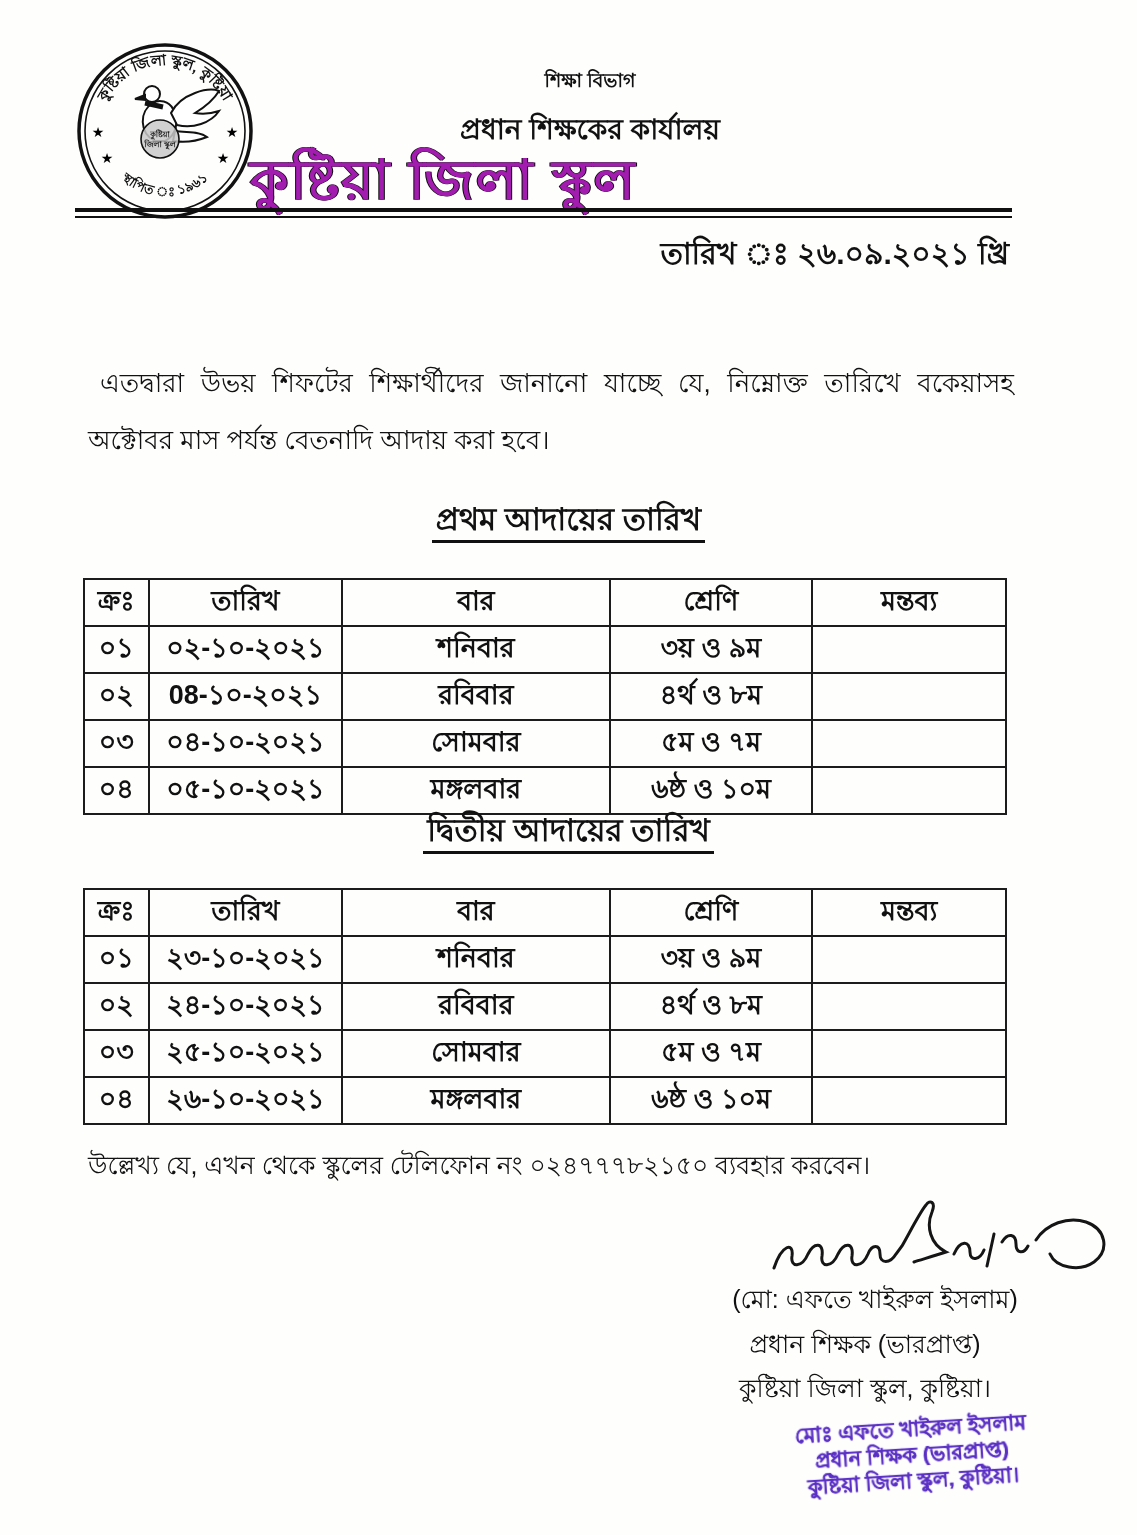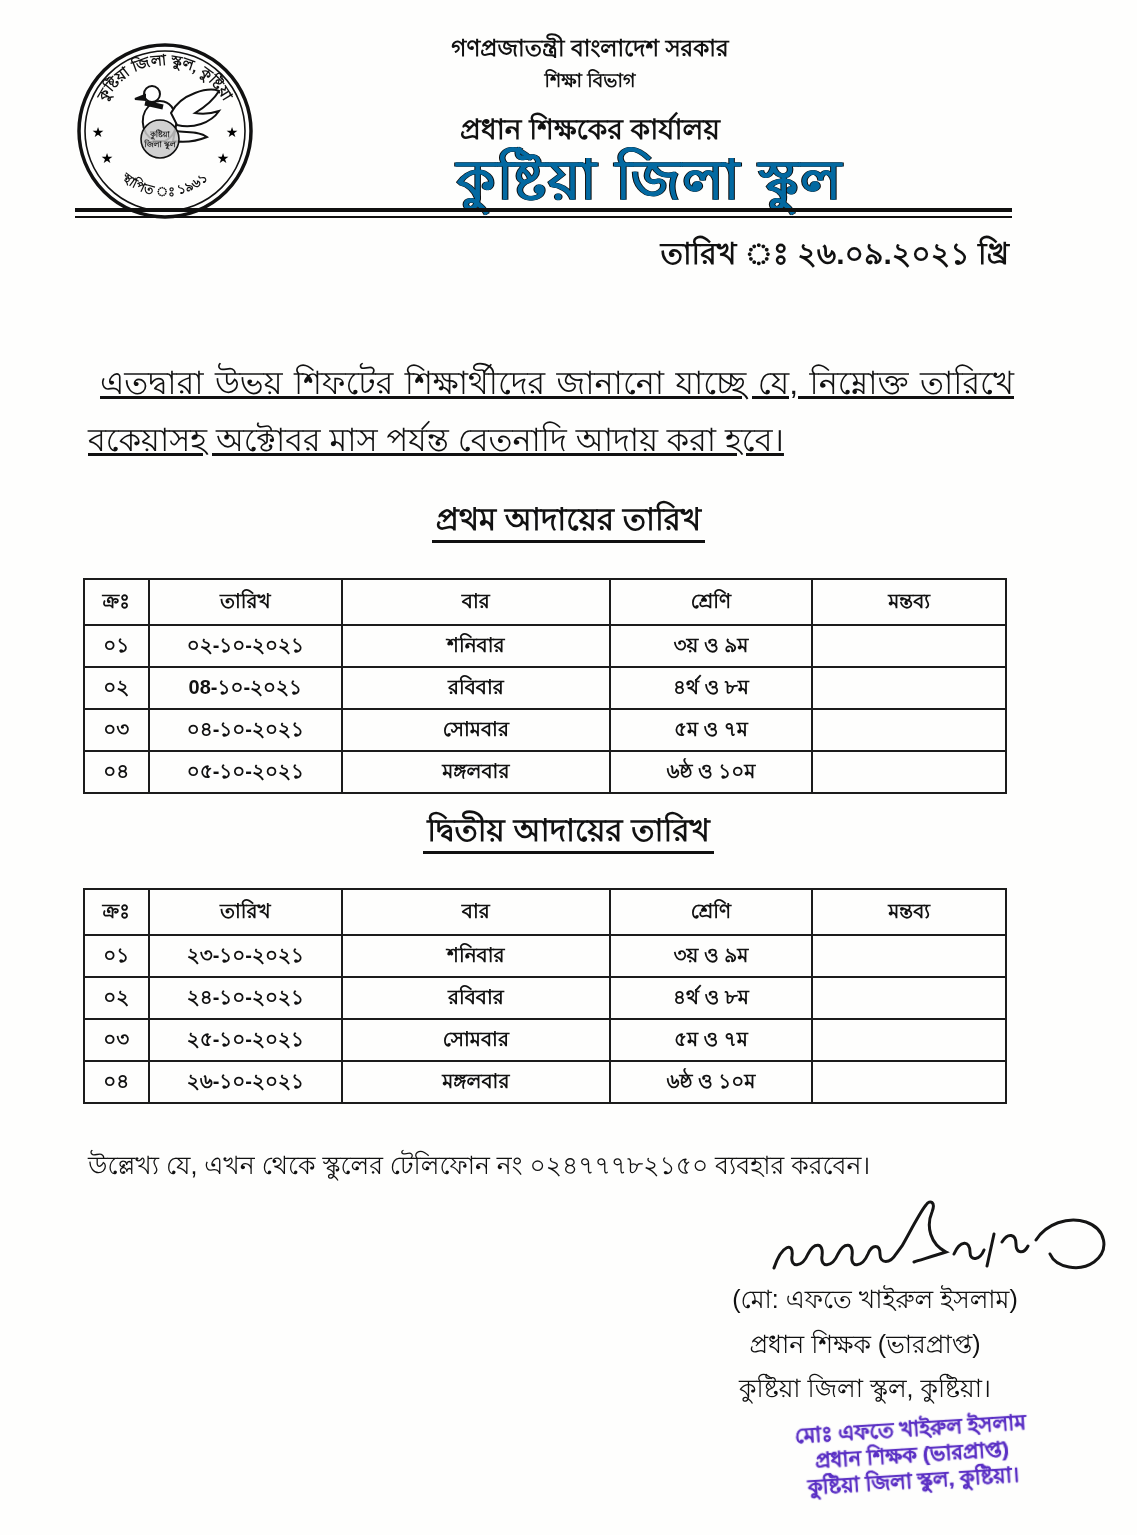--- a/index.html
+++ b/index.html
@@ -14,48 +14,48 @@
     overflow:hidden;
   }
   
   .seal{position:absolute;left:72px;top:38px;width:186px;height:186px;}
   .hdr-small{position:absolute;left:160px;width:860px;text-align:center;font-weight:bold;}
   .hdr-line1{top:30px;font-size:23px;}
   .hdr-line2{top:66px;font-size:19px;}
   .hdr-line3{top:101px;font-size:28px;margin-top:7px;}
   .hdr-school{
     position:absolute;left:250px;top:138px;width:800px;
-    text-align:center;font-size:55px;font-weight:900;
-    letter-spacing:2px;color:#0369a1;
+    font-size:55px;font-weight:900;
+    letter-spacing:2px;color:#a21caf;
     text-shadow:1px 0 0 #0a0a0a, -1px 0 0 #0a0a0a;
   }
   .rule{
     position:absolute;left:75px;top:208px;width:937px;height:4px;
     border-top:4px solid #101010;border-bottom:2px solid #101010;
   }
   .date-line{
     position:absolute;top:230px;right:128px;
     font-size:30px;font-weight:bold;
   }
   
   .body-par{
     position:absolute;left:88px;top:355px;width:926px;
-    font-size:32px;line-height:57px;text-align:justify;text-indent:12px;text-decoration:underline;
+    font-size:26px;line-height:57px;text-align:justify;text-indent:12px;
   }
   .section-title{
     position:absolute;left:0;width:100%;text-align:center;
     font-size:31px;font-weight:bold;
   }
   .section-title span{border-bottom:3px solid #111;padding:0 4px 3px;}
   .st1{top:495px;}
   .st2{top:806px;}
   table.sched{
     position:absolute;left:83px;width:924px;
     border-collapse:collapse;table-layout:fixed;
-    font-size:20px;font-weight:bold;
+    font-size:27px;font-weight:bold;
   }
   .t1{top:578px;}
   .t2{top:888px;}
   table.sched th,table.sched td{
     border:2.5px solid #1c1c1c;text-align:center;padding:0;
     height:40px;font-weight:bold;overflow:hidden;white-space:nowrap;
   }
   table.sched th{height:44px;}
   .note{
     position:absolute;left:88px;top:1146px;width:860px;
@@ -106,21 +106,20 @@
       <path d="M 6 -18 C 16 -38 44 -44 54 -40 C 48 -30 40 -24 30 -18 C 40 -16 48 -18 54 -20 C 46 -8 28 -2 12 -6 Z"></path>
       <path d="M 10 0 C 22 2 34 0 42 6 C 32 10 20 12 8 10 Z"></path>
     </g>
     <g>
       <circle cx="-5" cy="8" r="19" fill="#c9c9c9" fill-opacity="0.85" stroke="#111" stroke-width="1.6"></circle>
       <text x="-5" y="6" font-size="8" font-weight="bold" text-anchor="middle" fill="#222">কুষ্টিয়া</text>
       <text x="-5" y="16" font-size="8" font-weight="bold" text-anchor="middle" fill="#222">জিলা স্কুল</text>
     </g>
   </svg>
 
-  <div class="hdr-small hdr-line1">গণপ্রজাতন্ত্রী বাংলাদেশ সরকার</div>
   <div class="hdr-small hdr-line2">শিক্ষা বিভাগ</div>
   <div class="hdr-small hdr-line3">প্রধান শিক্ষকের কার্যালয়</div>
   <div class="hdr-school">কুষ্টিয়া জিলা স্কুল</div>
   <div class="rule"></div>
 
   <div class="date-line">তারিখ ঃ ২৬.০৯.২০২১ খ্রি</div>
 
   <div class="body-par">এতদ্বারা উভয় শিফটের শিক্ষার্থীদের জানানো যাচ্ছে যে, নিম্নোক্ত তারিখে বকেয়াসহ অক্টোবর মাস পর্যন্ত বেতনাদি আদায় করা হবে।</div>
 
   <div class="section-title st1"><span>প্রথম আদায়ের তারিখ</span></div>

